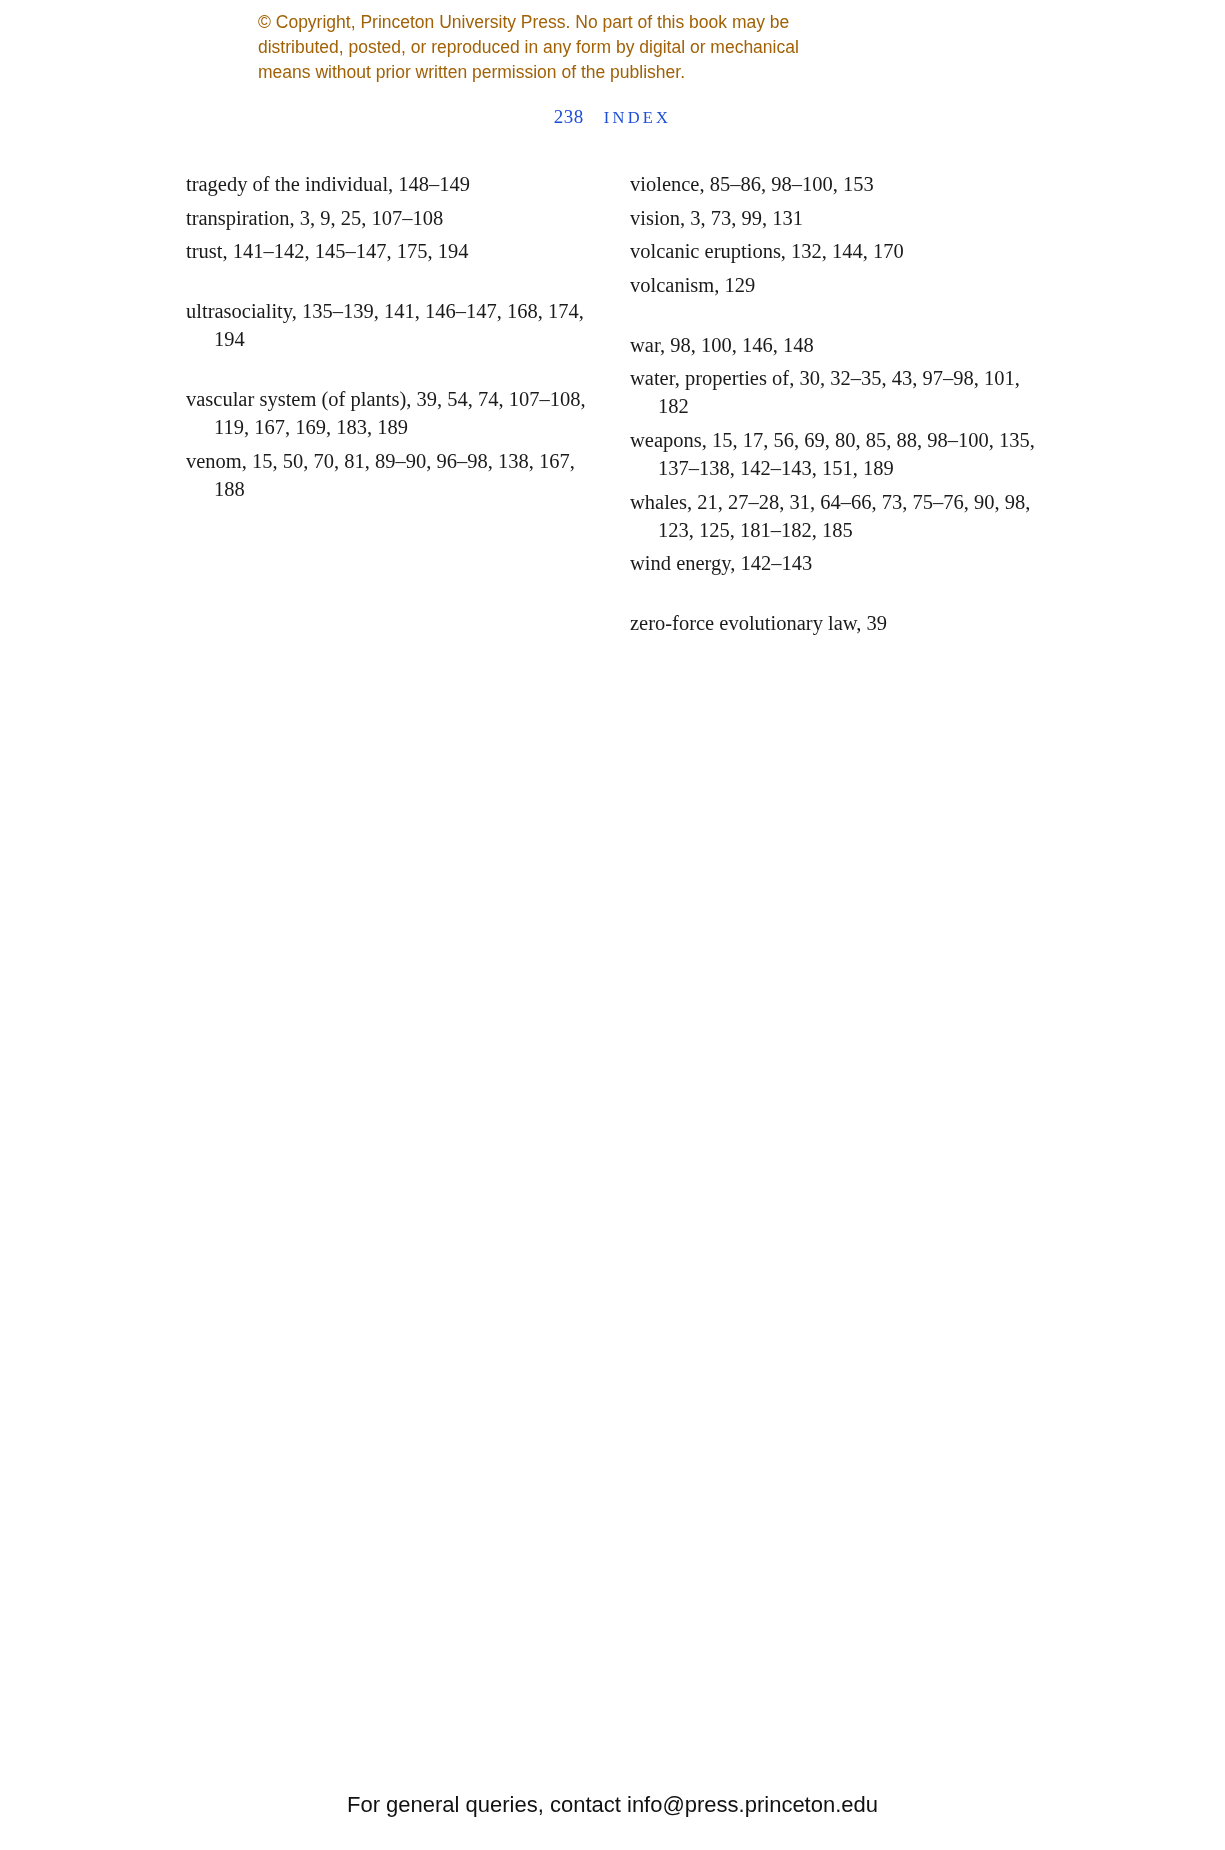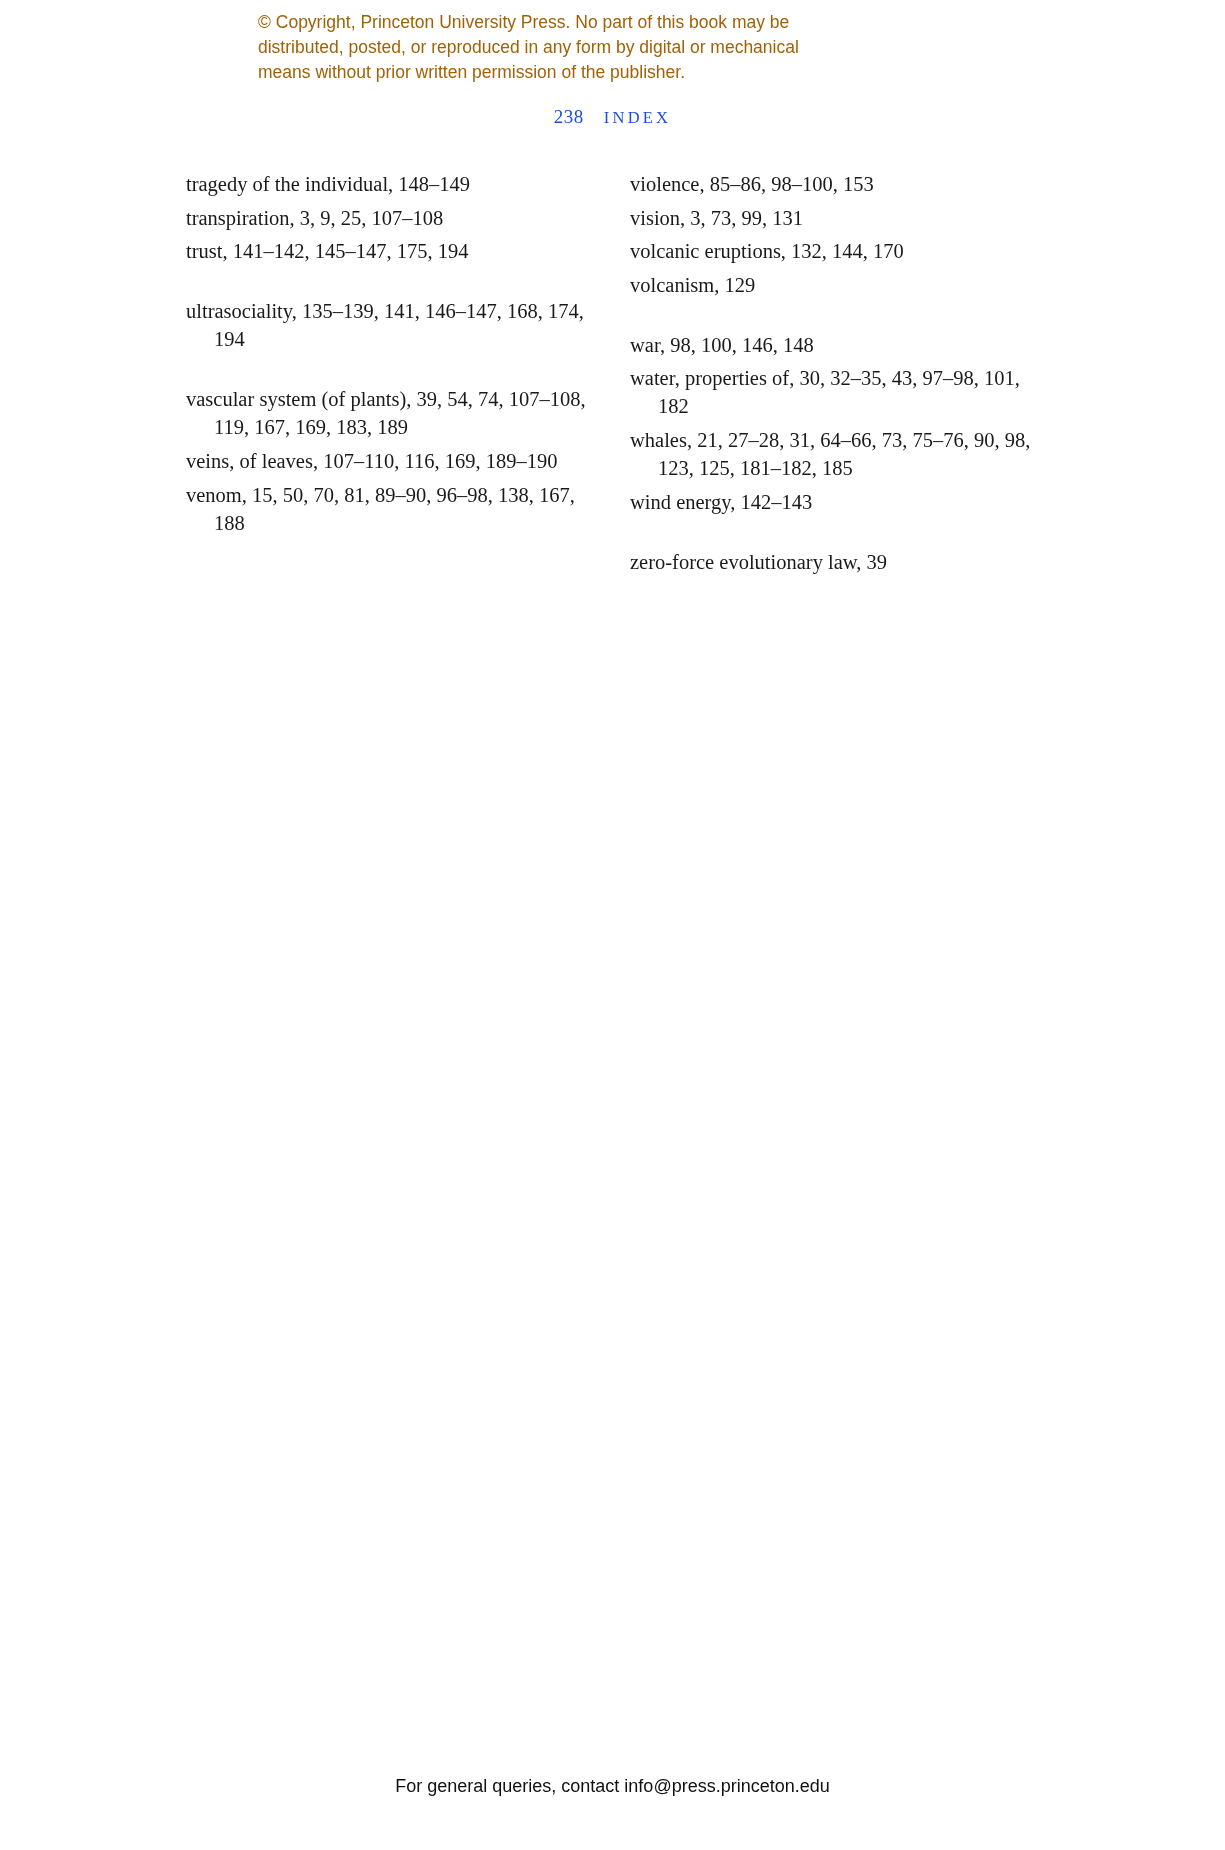--- a/index.html
+++ b/index.html
@@ -75,26 +75,26 @@
     padding-left: 28px;
     text-indent: -28px;
     color: #1a1a1a;
   }
   .entry.gap-before {
     margin-top: 32px;
   }
   
   .footer {
     position: absolute;
-    bottom: 53px;
+    bottom: 32px;
     left: 0;
     width: 1225px;
     text-align: center;
     font-family: "Liberation Sans", sans-serif;
-    font-size: 18px;
+    font-size: 22px;
     color: #111111;
   }
 </style>
 </head>
 <body>
 
 <div class="page">
 
   <div class="copyright">
     <div>© Copyright, Princeton University Press. No part of this book may be</div>
@@ -106,30 +106,30 @@
     <span class="folio">238</span><span class="label">INDEX</span>
   </div>
 
   <div class="columns">
     <div class="col col-left">
         <p class="entry">tragedy of the individual, 148–149</p>
         <p class="entry">transpiration, 3, 9, 25, 107–108</p>
         <p class="entry">trust, 141–142, 145–147, 175, 194</p>
         <p class="entry gap-before">ultrasociality, 135–139, 141, 146–147, 168, 174, 194</p>
         <p class="entry gap-before">vascular system (of plants), 39, 54, 74, 107–108, 119, 167, 169, 183, 189</p>
-        <p class="entry">veins, of leaves, 107–110, 116, 169, 189–190</p>
         <p class="entry">venom, 15, 50, 70, 81, 89–90, 96–98, 138, 167, 188</p>
       </div>
     <div class="col col-right">
         <p class="entry">violence, 85–86, 98–100, 153</p>
         <p class="entry">vision, 3, 73, 99, 131</p>
         <p class="entry">volcanic eruptions, 132, 144, 170</p>
         <p class="entry">volcanism, 129</p>
         <p class="entry gap-before">war, 98, 100, 146, 148</p>
         <p class="entry">water, properties of, 30, 32–35, 43, 97–98, 101, 182</p>
+        <p class="entry">weapons, 15, 17, 56, 69, 80, 85, 88, 98–100, 135, 137–138, 142–143, 151, 189</p>
         <p class="entry">whales, 21, 27–28, 31, 64–66, 73, 75–76, 90, 98, 123, 125, 181–182, 185</p>
         <p class="entry">wind energy, 142–143</p>
         <p class="entry gap-before">zero-force evolutionary law, 39</p>
       </div>
   </div>
 
   <div class="footer">For general queries, contact info@press.princeton.edu</div>
 
 </div>
 

